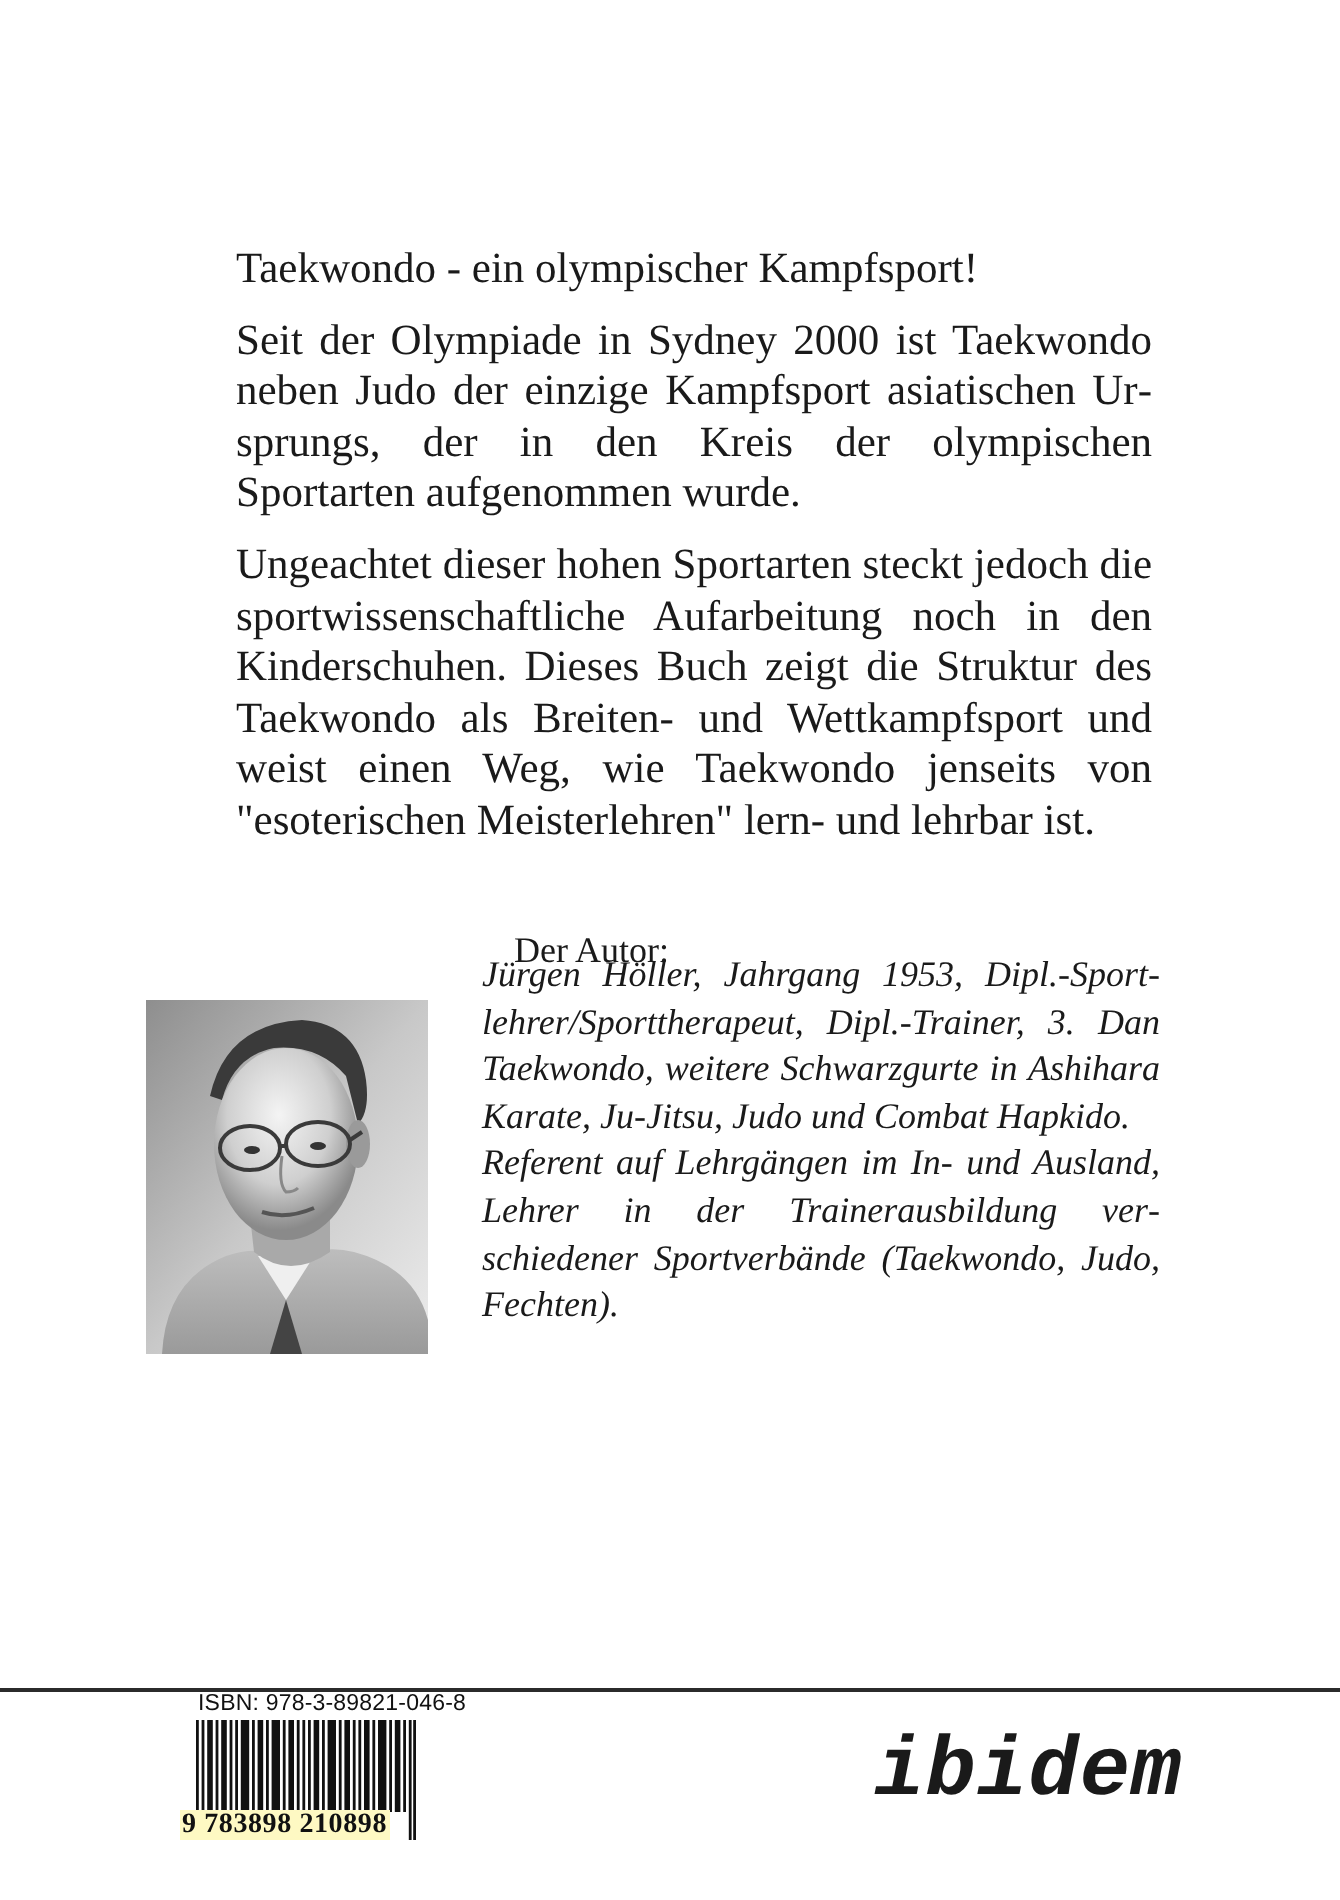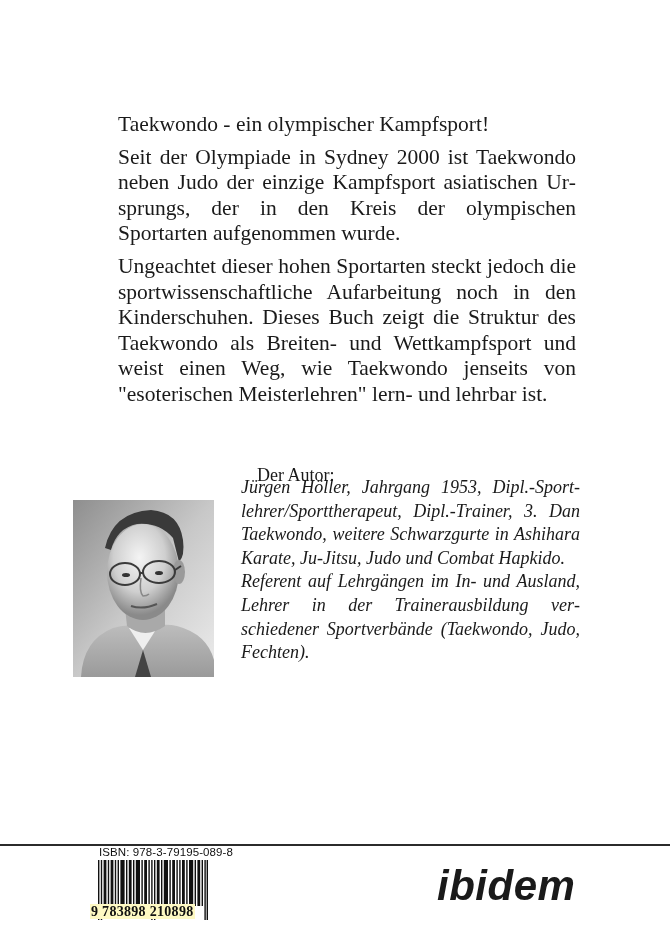--- a/index.html
+++ b/index.html
@@ -17,21 +17,21 @@
     }
     .blurb {
       position: absolute;
       left: 118px;
       top: 112px;
       width: 458px;
       font-size: 21.5px;
       line-height: 25.6px;
     }
     .blurb p {
-      margin: 0 0 7px 0;
+      margin: 10px 0 7px 0;
       text-align: justify;
       hyphens: manual;
     }
     .blurb .headline {
       margin-bottom: 7px;
       text-align: left;
     }
     .author-heading {
       position: absolute;
       left: 241px;
@@ -102,21 +102,21 @@
     }
     .barcode-digits span {
       background: #fef9c3;
       padding: 0 1px;
       font-family: Liberation Serif, serif;
     }
     .publisher {
       position: absolute;
       left: 437px;
       top: 862px;
-      font-family: Liberation Sans, sans-serif;
+      font-family: Liberation Mono, monospace;
       font-style: italic;
       font-weight: bold;
       font-size: 42px;
       line-height: 48px;
       color: #1a1a1a;
       letter-spacing: 0.5px;
     }
   </style>
 </head>
 <body>
@@ -176,21 +176,21 @@
   </svg>
 </div>
 
 <div class="author-bio">
   <p>Jürgen Höller, Jahrgang 1953, Dipl.-Sport­lehrer/Sporttherapeut, Dipl.-Trainer, 3. Dan Taekwondo, weitere Schwarzgurte in Ashi­hara Karate, Ju-Jitsu, Judo und Combat Hapkido.</p>
   <p>Referent auf Lehrgängen im In- und Aus­land, Lehrer in der Trainerausbildung ver­schiedener Sportverbände (Taekwondo, Ju­do, Fechten).</p>
 </div>
 
 <div class="rule"></div>
 
-<div class="isbn-label">ISBN: 978-3-79195-089-8</div>
+<div class="isbn-label">ISBN: 978-3-89821-046-8</div>
 
 <svg class="barcode" viewBox="0 0 110 60" preserveAspectRatio="none">
   <g fill="#111">
 
     <rect x="0" y="0" width="1.4" height="60"></rect>
     <rect x="2.8" y="0" width="1.4" height="60"></rect>
 
     <rect x="5.6" y="0" width="2.8" height="46"></rect>
     <rect x="9.8" y="0" width="1.4" height="46"></rect>
     <rect x="12.6" y="0" width="2.8" height="46"></rect>

